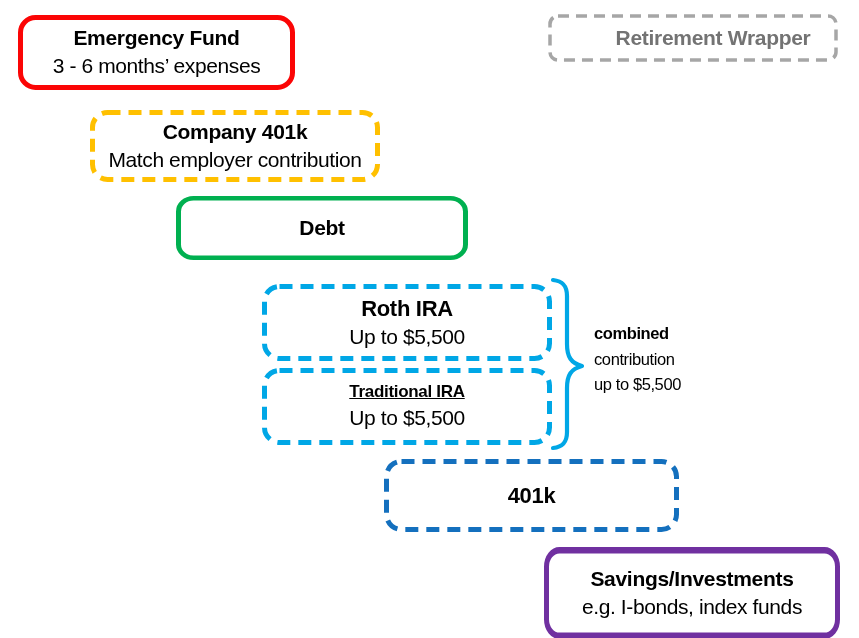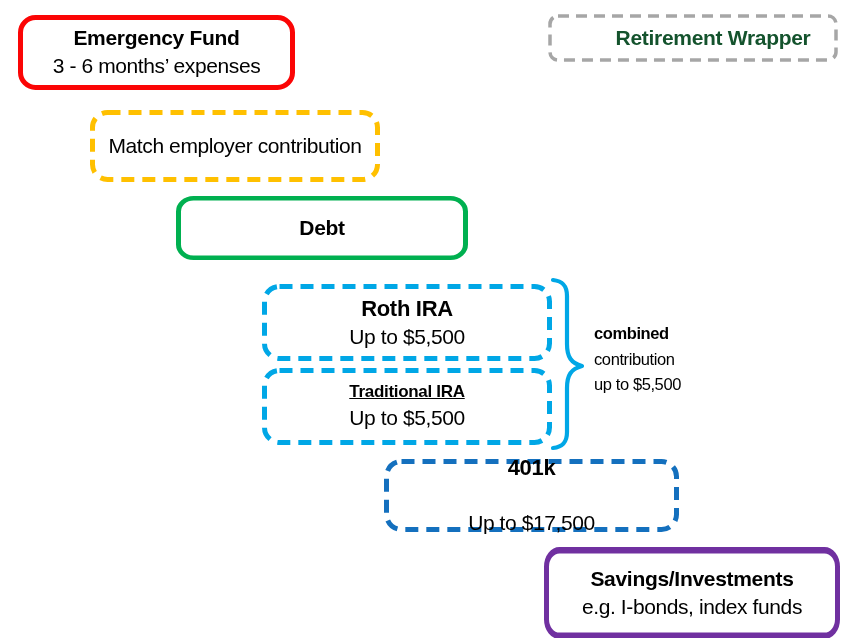--- a/index.html
+++ b/index.html
@@ -83,27 +83,28 @@
       <rect x="2.5" y="2.5" width="272" height="70" rx="15" stroke-width="5" style="stroke: rgb(251, 5, 5);"></rect>
     </svg>
     <div class="title t21">Emergency Fund</div>
     <div class="subtitle">3 - 6 months’ expenses</div>
   </div>
 
   <div class="box" id="box-retirement">
     <svg class="frame" viewBox="0 0 290 48" preserveAspectRatio="none">
       <rect x="2" y="2" width="286" height="44" rx="8" stroke-width="3.5" stroke-dasharray="11 7" style="stroke: rgb(166, 166, 166);"></rect>
     </svg>
-    <div class="title t21" style="color: #14532d; margin-left: 40px;">Retirement Wrapper</div>
+    <div class="title t21" style="color: #737373; margin-left: 40px;">Retirement Wrapper</div>
   </div>
 
   <div class="box" id="box-company401k">
     <svg class="frame" viewBox="0 0 290 72" preserveAspectRatio="none">
       <rect x="2.5" y="2.5" width="285" height="67" rx="15" stroke-width="5" stroke-dasharray="13 8" style="stroke: rgb(255, 192, 0);"></rect>
     </svg>
+    <div class="title t21">Company 401k</div>
     <div class="subtitle">Match employer contribution</div>
   </div>
 
   <div class="box" id="box-debt">
     <svg class="frame" viewBox="0 0 292 72" preserveAspectRatio="none">
       <rect x="2.5" y="2.5" width="287" height="67" rx="15" stroke-width="5" style="stroke: rgb(0, 176, 80);"></rect>
     </svg>
     <div class="title t21">Debt</div>
   </div>
 
@@ -132,21 +133,20 @@
     <div class="emph">combined</div>
     <div>contribution</div>
     <div>up to $5,500</div>
   </div>
 
   <div class="box" id="box-401k">
     <svg class="frame" viewBox="0 0 295 73" preserveAspectRatio="none">
       <rect x="2.5" y="2.5" width="290" height="68" rx="15" stroke-width="5" stroke-dasharray="13 8" style="stroke: rgb(20, 112, 190);"></rect>
     </svg>
     <div class="title t23">401k</div>
-    <div class="subtitle">Up to $17,500</div>
   </div>
 
   <div class="box" id="box-savings">
     <svg class="frame" viewBox="0 0 296 72" preserveAspectRatio="none">
       <rect x="2.5" y="2.5" width="291" height="67" rx="13" stroke-width="5" style="stroke: rgb(112, 48, 160);"></rect>
     </svg>
     <div class="title t21">Savings/Investments</div>
     <div class="subtitle">e.g. I-bonds, index funds</div>
   </div>
 

